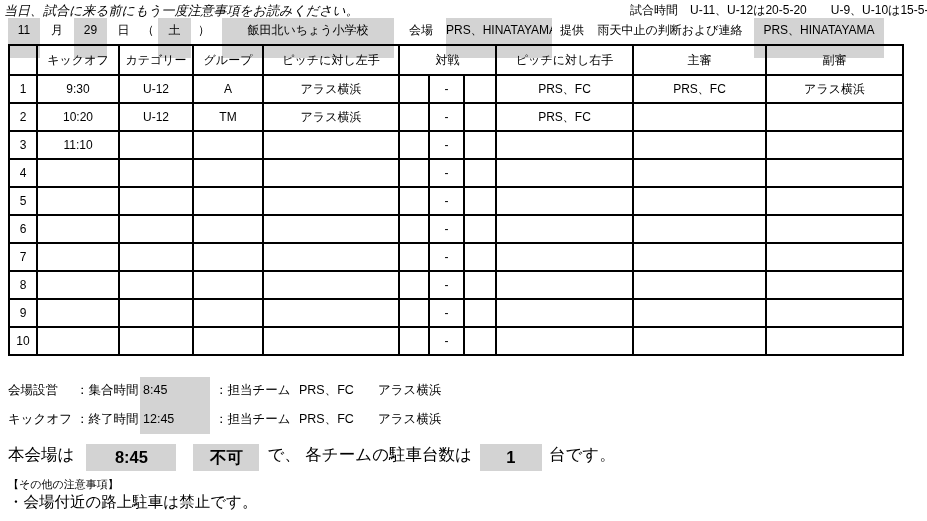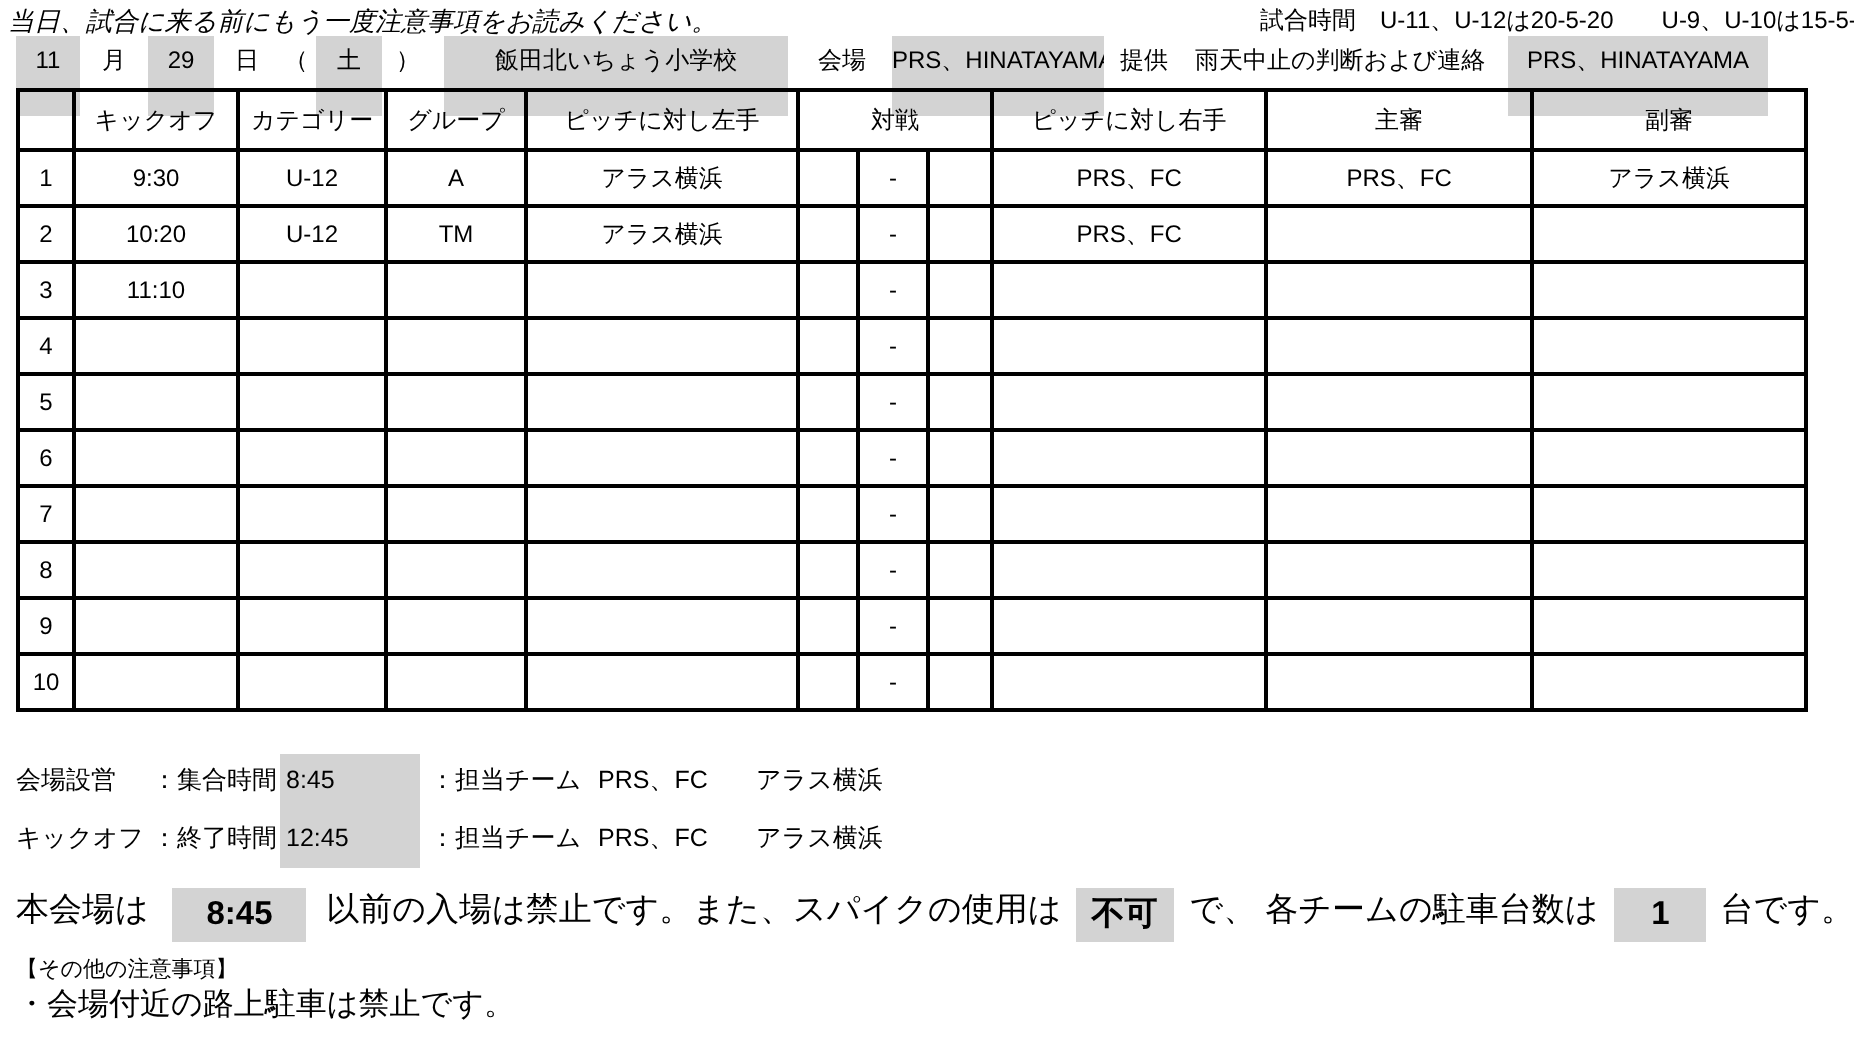--- a/index.html
+++ b/index.html
@@ -253,21 +253,20 @@
   <span class="s-tlabel">：終了時間</span>
   <span class="s-time">12:45</span>
   <span class="s-teamlabel">：担当チーム</span>
   <span class="s-team1">PRS、FC</span>
   <span class="s-team2">アラス横浜</span>
 </div>
 
 <div class="abs notice">
   <span>本会場は</span>
   <span class="hl-box box-time">8:45</span>
-  <span>以前の入場は禁止です。また、スパイクの使用は</span>
   <span class="hl-box box-spike">不可</span>
   <span>で、 各チームの駐車台数は</span>
   <span class="hl-box box-park">1</span>
   <span>台です。</span>
 </div>
 
 <div class="abs other-header nowrap">【その他の注意事項】</div>
 <div class="abs other-item nowrap">・会場付近の路上駐車は禁止です。</div>
 
 </body></html>

